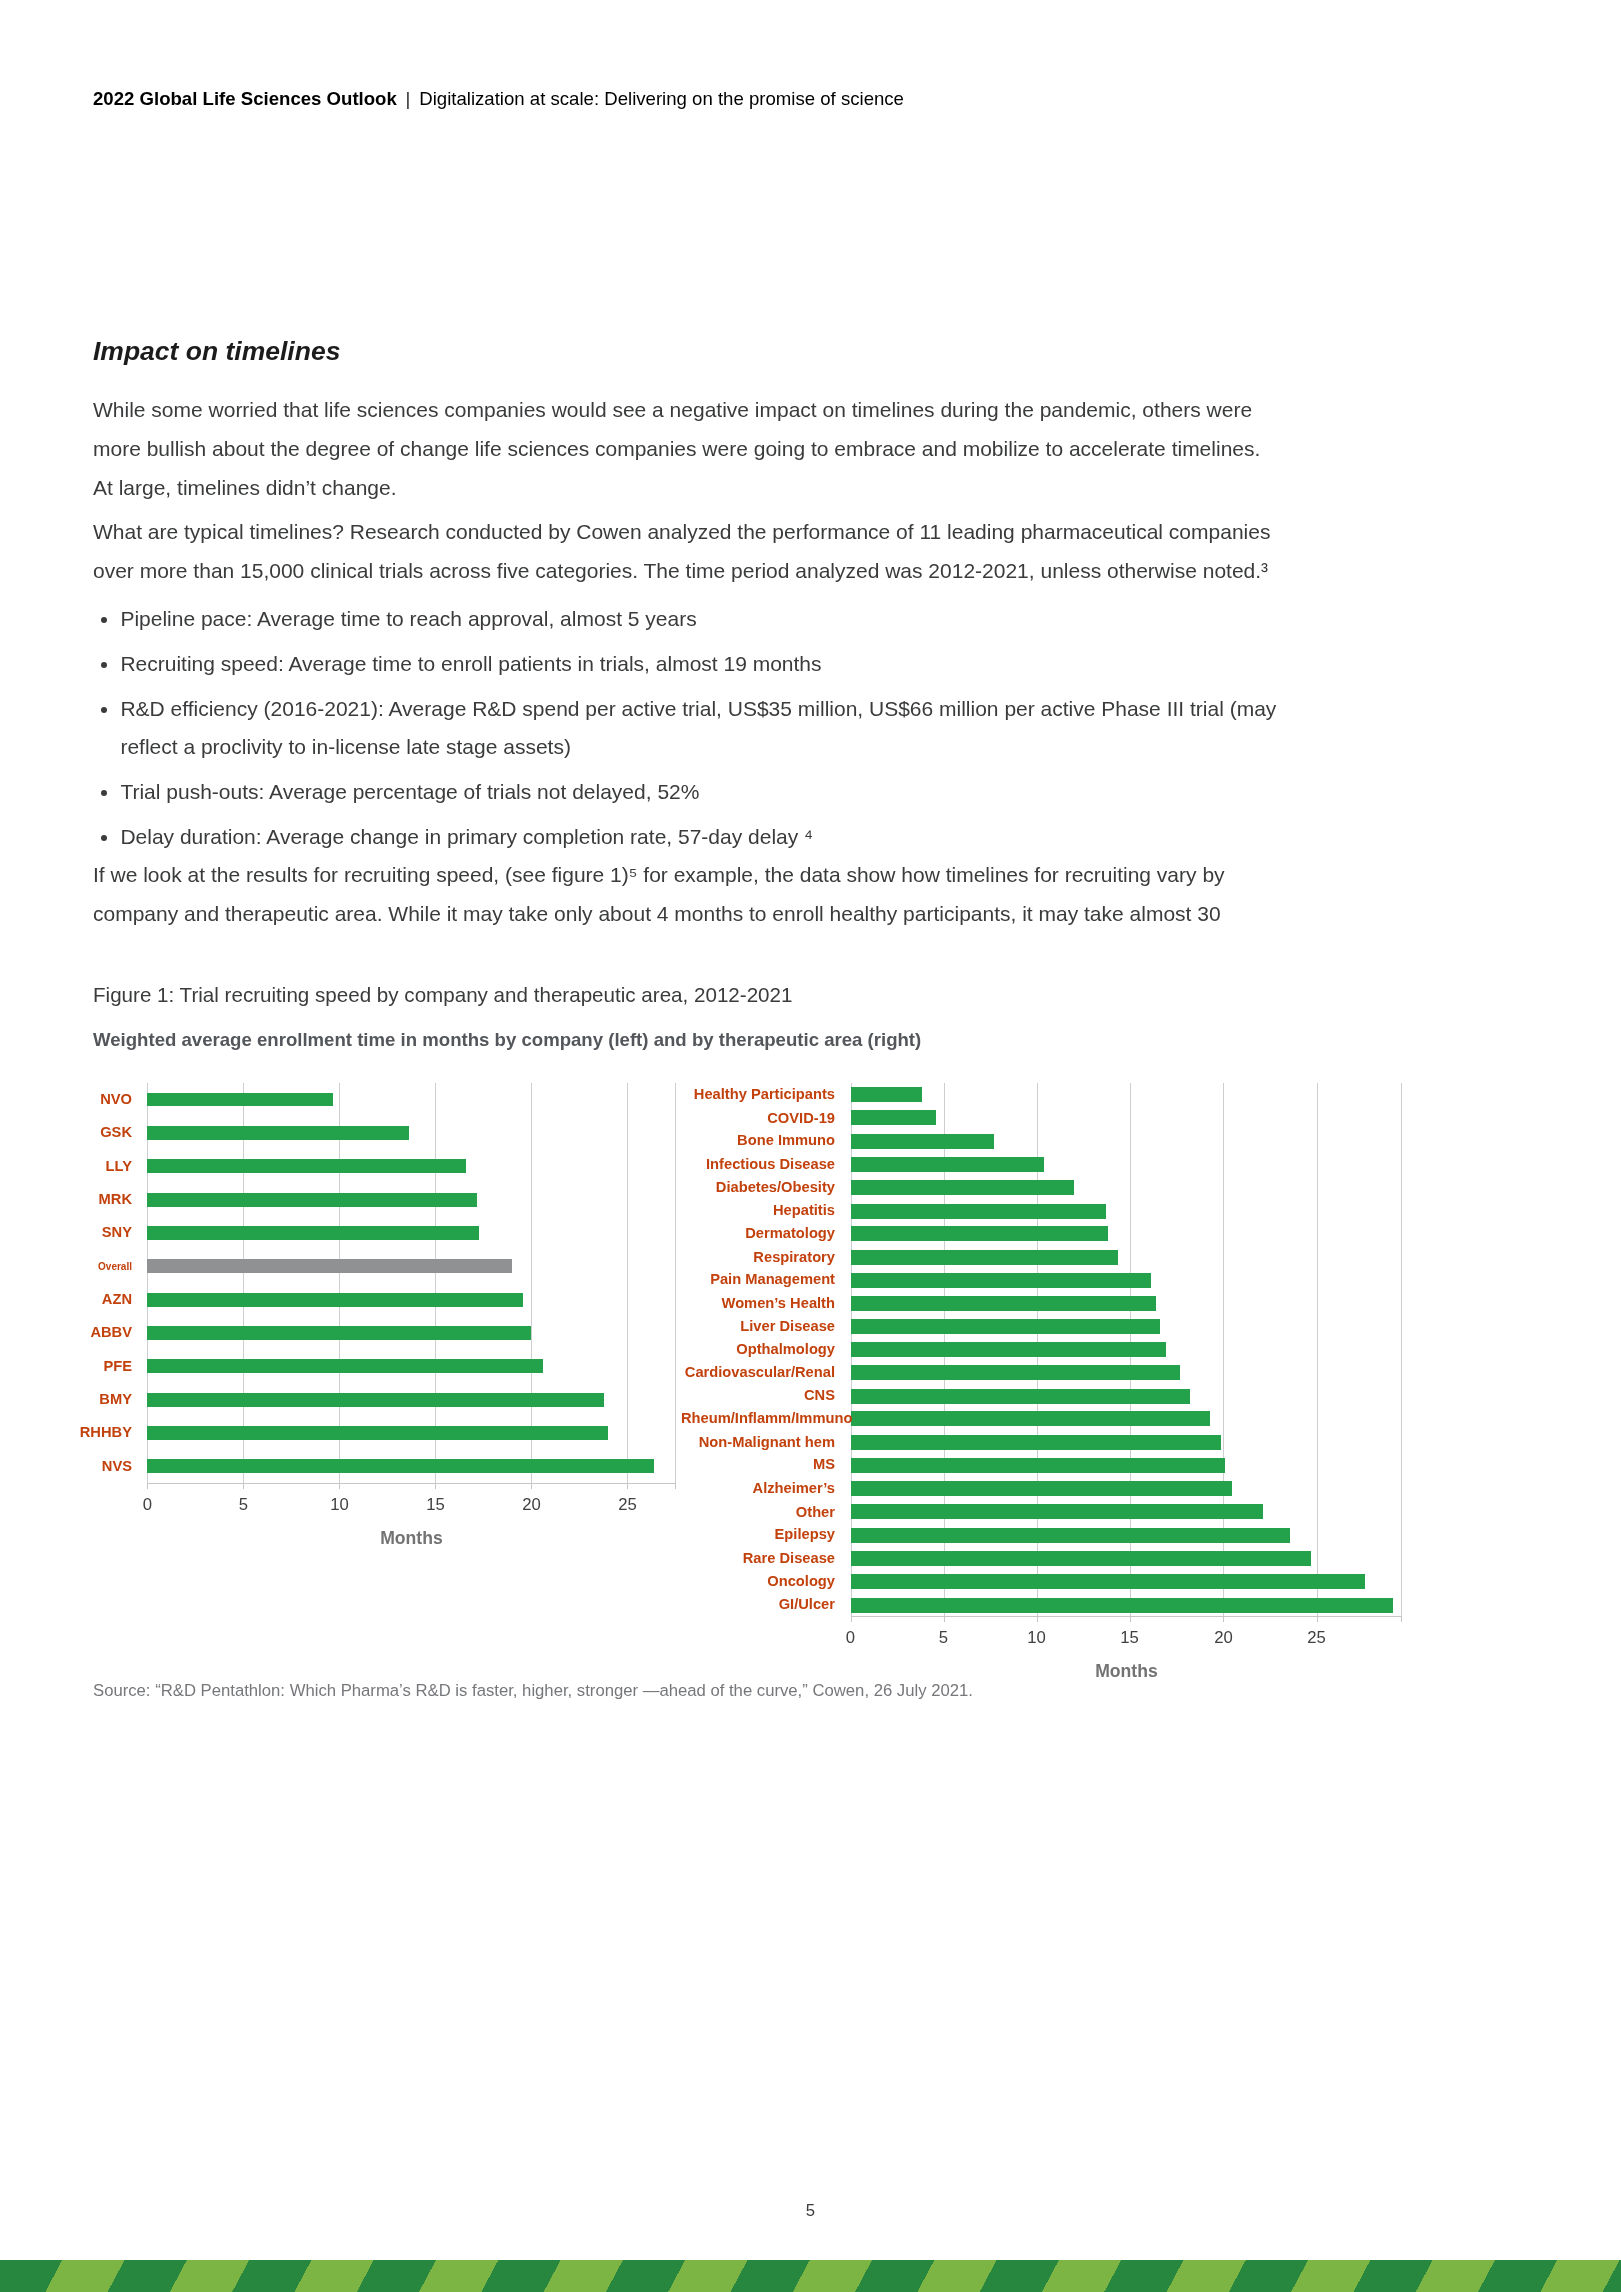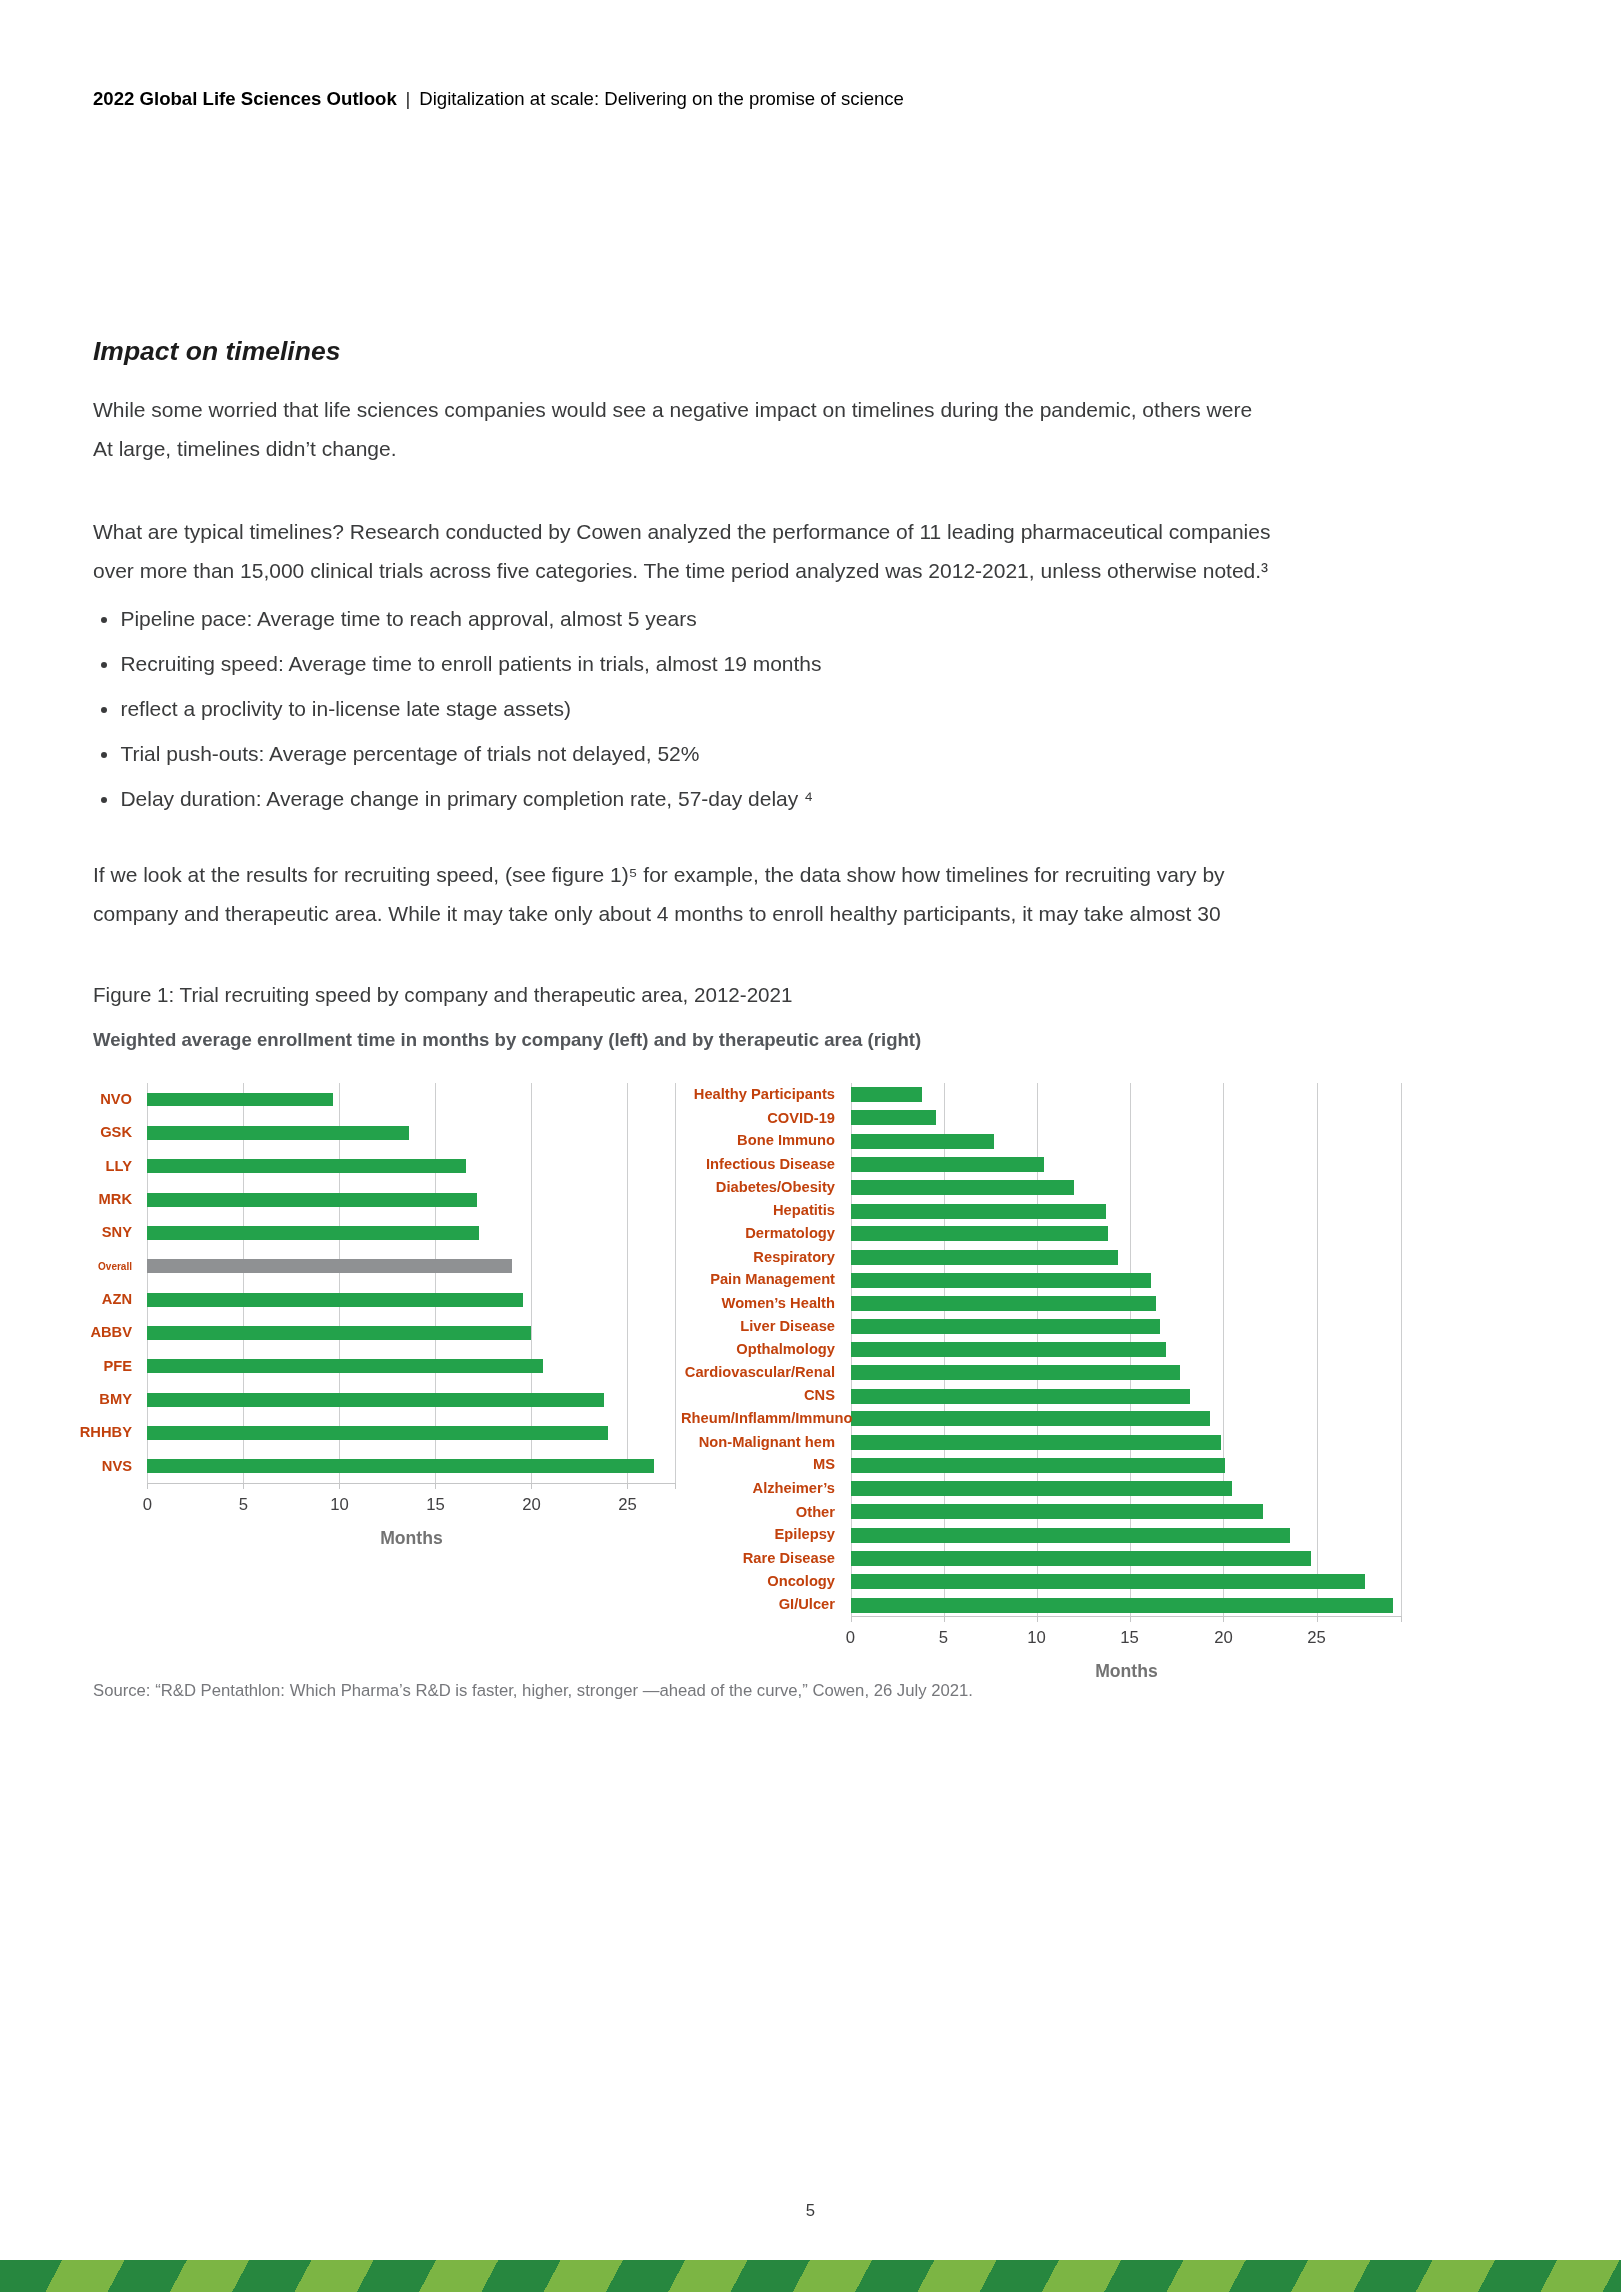--- a/index.html
+++ b/index.html
@@ -50,37 +50,39 @@
 <div class="page">
 
   <div class="abs header">
     <span class="brand">2022 Global Life Sciences Outlook</span><span class="sep">|</span><span>Digitalization at scale: Delivering on the promise of science</span>
   </div>
 
   <div class="abs heading">Impact on timelines</div>
 
   <div class="abs para" id="p1">
     <div>While some worried that life sciences companies would see a negative impact on timelines during the pandemic, others were</div>
+    <div>more bullish about the degree of change life sciences companies were going to embrace and mobilize to accelerate timelines.</div>
     <div>At large, timelines didn’t change.</div>
   </div>
 
   <div class="abs para" id="p2">
     <div>What are typical timelines? Research conducted by Cowen analyzed the performance of 11 leading pharmaceutical companies</div>
     <div>over more than 15,000 clinical trials across five categories. The time period analyzed was 2012-2021, unless otherwise noted.³</div>
   </div>
 
   <div class="abs bullets">
     <ul>
       <li>
           <span>Pipeline pace:  Average time to reach approval, almost 5 years</span>
         </li>
       <li>
           <span>Recruiting speed: Average time to enroll patients in trials, almost 19 months</span>
         </li>
       <li>
+        <span>R&amp;D efficiency (2016-2021): Average R&amp;D spend per active trial, US$35 million, US$66 million per active Phase III trial (may</span>
         <span>reflect a proclivity to in-license late stage assets)</span>
       </li>
       <li>
           <span>Trial push-outs: Average percentage of trials not delayed, 52%</span>
         </li>
       <li>
           <span>Delay duration: Average change in primary completion rate, 57-day delay ⁴</span>
         </li>
     </ul>
   </div>

